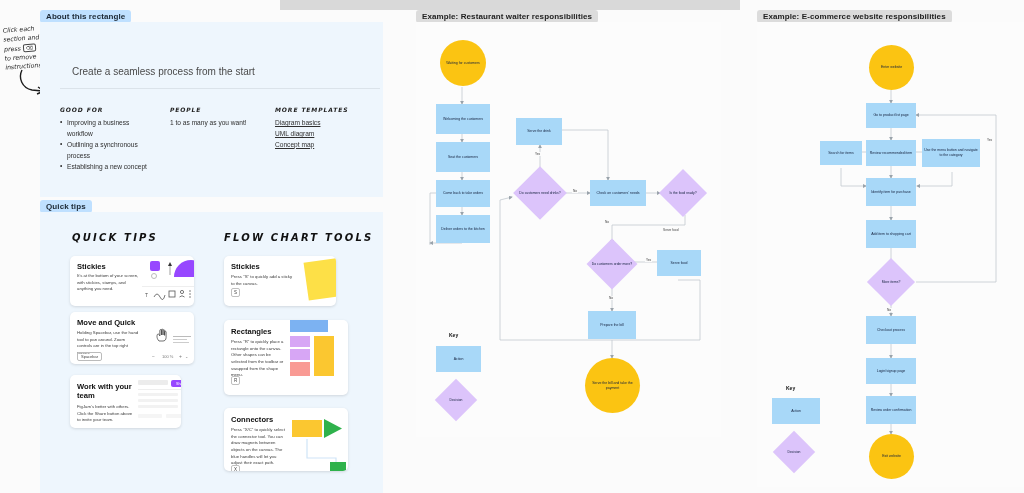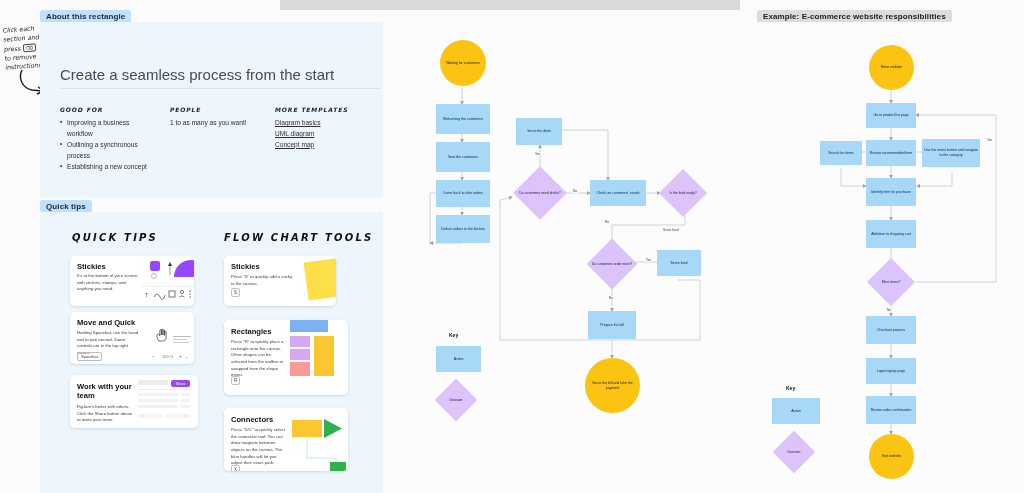--- a/index.html
+++ b/index.html
@@ -25,21 +25,21 @@
   .note { position:absolute; left:4px; top:24px; width:46px;
      font-family:"DejaVu Sans", sans-serif; font-size:6.2px; line-height:1.5;
      color:#1b1b1b; font-style:italic; transform:rotate(-4deg); }
   .note .key { display:inline-block; border:1px solid #444; border-radius:2px;
      padding:0 2px; font-size:5px; line-height:1.3; background:#fff; }
   .arrow-hand { position:absolute; left:16px; top:68px; width:34px; height:28px; }
 
   
   .about-h1 { position:absolute; left:60px; top:44px; font-size:19px;
      font-weight:bold; color:#131313; letter-spacing:-.3px; }
-  .about-sub { position:absolute; left:60px; top:66px; font-size:15px;
+  .about-sub { position:absolute; left:72px; top:66px; font-size:10px;
      color:#4a4a4a; }
   .rule { position:absolute; left:60px; top:88px; width:320px; height:1px;
      background:#dbe3ea; }
   .col-h { position:absolute; font-size:6px; font-weight:bold; color:#222;
      letter-spacing:.9px; font-family:"DejaVu Sans", sans-serif; font-style:italic; }
   .col-b { position:absolute; font-size:6.6px; color:#2f2f2f; line-height:1.65; }
   .col-b ul { list-style:none; }
   .col-b li { position:relative; padding-left:7px; }
   .col-b li:before { content:"•"; position:absolute; left:0; top:-1px; }
   .lnk { display:block; text-decoration:underline; color:#2f2f2f; }
@@ -175,21 +175,21 @@
       <svg viewBox="0 0 38 9" width="38" height="9">
         <text x="0" y="6.5" font-size="5" fill="#777">−</text>
         <text x="10" y="6.5" font-size="4" fill="#777">100 %</text>
         <text x="27" y="6.5" font-size="5" fill="#777">+</text>
         <text x="33" y="6.5" font-size="4" fill="#777">⌄</text>
       </svg>
     </div>
     <div class="mini" style="left:7px; top:40px; padding:1px 3px; border:1px solid #bbb; border-radius:2px; font-size:4px; color:#444;">Spacebar</div>
   </div>
 
-  <div class="card" style="left:70px; top:375px; width:128px; height:53px;">
+  <div class="card" style="left:70px; top:375px; width:111px; height:53px;">
     <div class="card-t" style="left:7px; top:7px; width:55px;">Work with your team</div>
     <div class="card-p" style="left:7px; top:29px; width:58px;">FigJam's better with others. Click the Share button above to invite your team.</div>
     <div class="mini" style="left:68px; top:5px; width:52px; height:42px;">
       <svg viewBox="0 0 52 42" width="52" height="42">
         <rect x="0" y="0" width="30" height="5" rx="1" fill="#ececec"></rect>
         <rect x="33" y="0" width="19" height="7" rx="2" fill="#9747ff"></rect>
         <text x="38" y="5.2" font-size="3.6" fill="#fff">Share</text>
         <rect x="0" y="9" width="52" height="1" fill="#eee"></rect>
         <rect x="0" y="13" width="40" height="3" rx="1" fill="#f2f2f2"></rect>
           <rect x="43" y="13" width="9" height="3" rx="1" fill="#f2f2f2"></rect>
@@ -236,20 +236,21 @@
     <div class="mini" style="left:68px; top:8px; width:56px; height:62px;">
       <svg viewBox="0 0 56 62" width="56" height="62">
         <rect x="0" y="4" width="30" height="17" fill="#fbc730"></rect>
         <path d="M32 3 L50 12.5 L32 22 Z" fill="#2fb24c"></path>
         <path d="M15 23 L15 42 L44 42 L44 46" stroke="#cfe4f7" stroke-width="1.2" fill="none"></path>
         <rect x="38" y="46" width="16" height="11" fill="#2fb24c"></rect>
       </svg>
     </div>
   </div>
 
+  <div class="chip gray" style="left:416px; top:10px;">Example: Restaurant waiter responsibilities</div>
   <div class="frame white" style="left:416px; top:22px; width:305px; height:415px; background:#fcfcfc;"></div>
 
   <svg class="conn" width="1024" height="493">
     <defs>
       <marker id="ar" markerWidth="5" markerHeight="5" refX="4" refY="2.5" orient="auto">
         <path d="M0 0 L5 2.5 L0 5 Z" fill="#9aa3ab"></path>
       </marker>
     </defs>
     <g stroke="#c3c9cf" stroke-width=".8" fill="none" marker-end="url(#ar)">
       <path d="M462 87 L462 104"></path>

